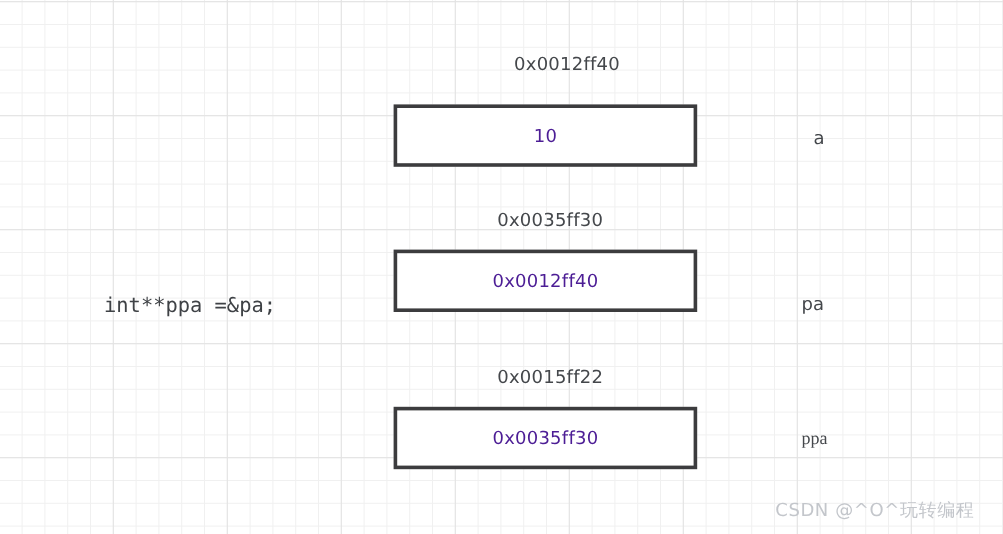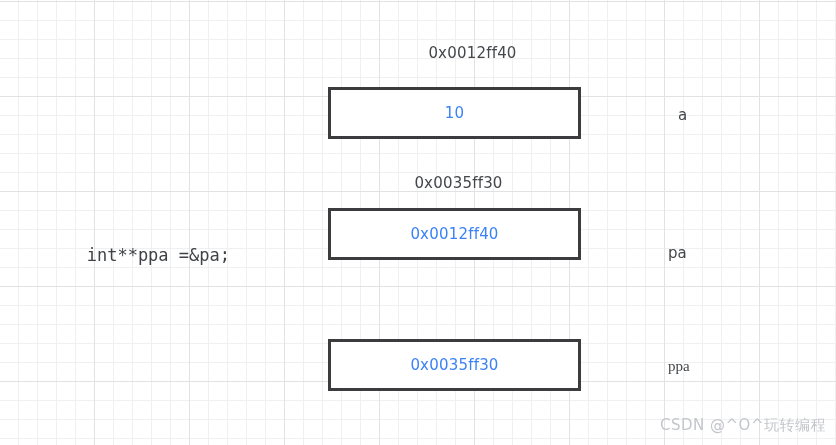--- a/index.html
+++ b/index.html
@@ -44,21 +44,21 @@
     height: 52px;
     left: 328px;
     border: 3px solid #3c3c3e;
     background: #ffffff;
     display: flex;
     align-items: center;
     justify-content: center;
   }
   .mem-cell .cell-value {
     font-size: 15px;
-    color: #3b82f6;
+    color: #4c1d95;
     letter-spacing: 0.2px;
     line-height: 1;
     font-family: "DejaVu Sans", sans-serif;
   }
   #cell-a      { top: 87px; }
   #cell-pa     { top: 208px; }
   #cell-ppa    { top: 339px; }
 
   
   .addr-label {
@@ -101,21 +101,21 @@
     color: #3f4246;
     white-space: pre;
   }
   #code-block .code-line {
     display: block;
   }
 
   
   #watermark {
     position: absolute;
-    right: 10px;
+    right: 24px;
     bottom: 10px;
     font-size: 15px;
     color: #c3c6cb;
     letter-spacing: 0.5px;
     font-family: "DejaVu Sans", sans-serif;
     white-space: nowrap;
   }
 </style>
 </head>
 <body>
@@ -131,20 +131,21 @@
     <span class="cell-value">10</span>
   </div>
   <div class="var-name" id="name-a">a</div>
 
   <div class="addr-label" id="addr-pa">0x0035ff30</div>
   <div class="mem-cell" id="cell-pa">
     <span class="cell-value">0x0012ff40</span>
   </div>
   <div class="var-name" id="name-pa">pa</div>
 
+  <div class="addr-label" id="addr-ppa">0x0015ff22</div>
   <div class="mem-cell" id="cell-ppa">
     <span class="cell-value">0x0035ff30</span>
   </div>
   <div class="var-name" id="name-ppa">ppa</div>
 
   <div id="watermark">CSDN @^O^玩转编程</div>
 
 </div>
 
 </body></html>

